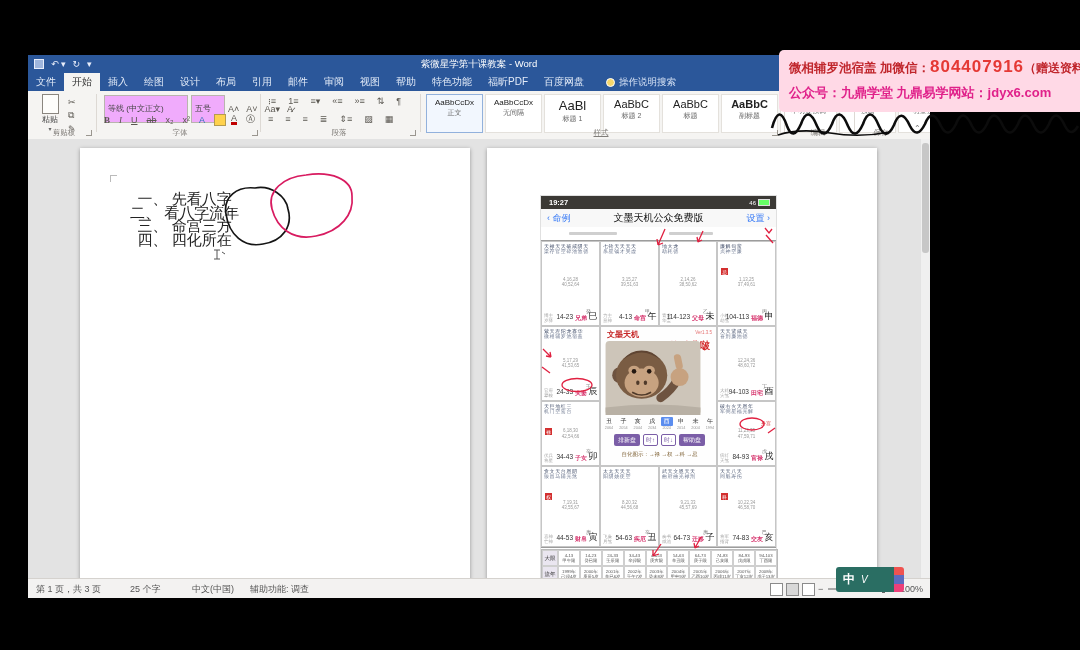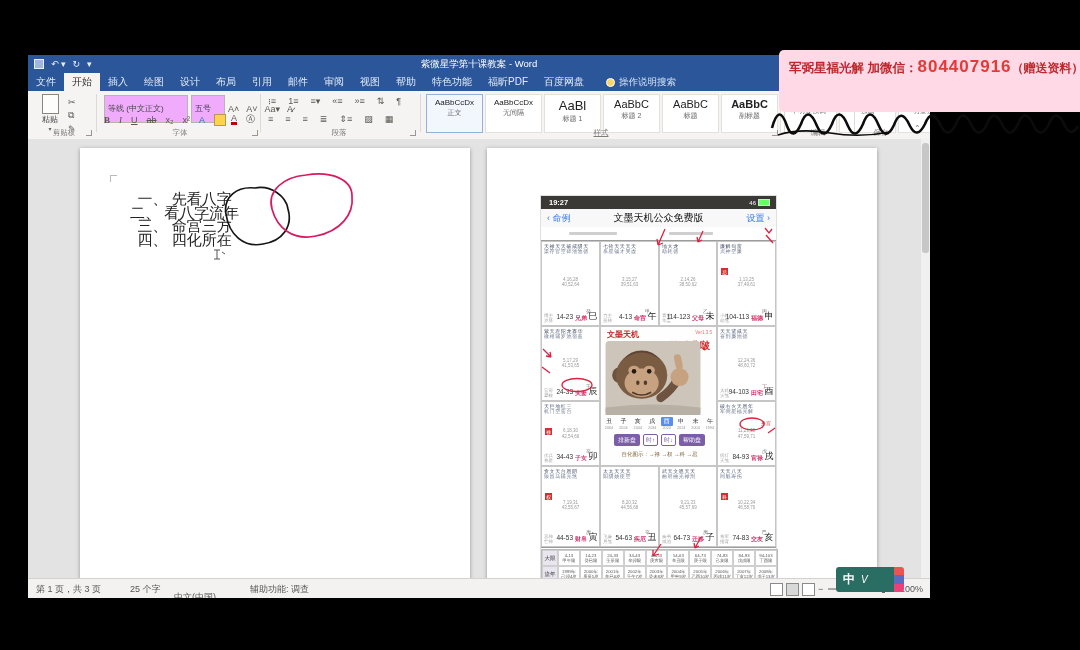--- a/index.html
+++ b/index.html
@@ -566,21 +566,21 @@
       </div>
 
       <div id="scrollbar">
           <div id="scrollthumb"></div>
         </div>
     </div>
 
     <div id="statusbar">
       <span class="sitem" style="left:8px;">第 1 页，共 3 页</span>
       <span class="sitem" style="left:102px;">25 个字</span>
-      <span class="sitem" style="left:146px;margin-top:8px;">中文(中国)</span>
+      <span class="sitem" style="left:164px;">中文(中国)</span>
       <span class="sitem" style="left:222px;">辅助功能: 调查</span>
       <span class="sitem" style="left:742px;">
         <span class="viewicon"></span><span class="viewicon sel"></span><span class="viewicon"></span>
       </span>
       <span class="sitem" style="left:790px;">−</span>
       <span id="zoomslider">
           <span id="zoomthumb"></span>
         </span>
       <span class="sitem" style="left:862px;">+</span>
       <span class="sitem" style="left:872px;">100%</span>
@@ -615,22 +615,23 @@
     </g>
   </svg>
 
   <svg class="abs noev" style="left:0;top:0;z-index:55;" width="1080" height="650">
     <path d="M772,128 Q779,102 787,126 Q793,142 801,124 Q808,104 817,126 Q824,142 832,124 Q839,104 848,126 Q855,142 863,124 Q870,104 879,126 Q886,142 894,125 Q901,106 910,126 Q917,140 925,124 Q932,106 941,126 Q948,140 956,124 Q963,106 972,126 Q979,140 987,124 Q994,106 1003,126 Q1010,140 1018,124 Q1025,106 1034,126 Q1041,140 1049,124 Q1056,106 1065,126 Q1071,138 1078,126" fill="none" stroke="#0c0c0c" stroke-width="2.6"></path>
     <path d="M778,135 Q800,128 830,133 Q860,138 890,132" fill="none" stroke="#0c0c0c" stroke-width="1.6"></path>
   </svg>
 
   <div id="banner">
     <div id="bl1">
-      <span class="t1">军弼星福光解 加微信：</span><span class="t2">804407916</span><span class="t3">（赠送资料）</span>
-    </div>
+      <span class="t1">微相辅罗池宿盖 加微信：</span><span class="t2">804407916</span><span class="t3">（赠送资料）</span>
+    </div>
+    <div id="bl2">公众号：九鼎学堂 九鼎易学网站：jdyx6.com</div>
   </div>
 
   <div id="ime">
     <div id="imebody">
       <span id="imechar">中</span>
       <span id="imev">V</span>
     </div>
     <div id="imestripes">
       <div style="background:#ef5350;"></div>
         <div style="background:#5c6bc0;"></div>

